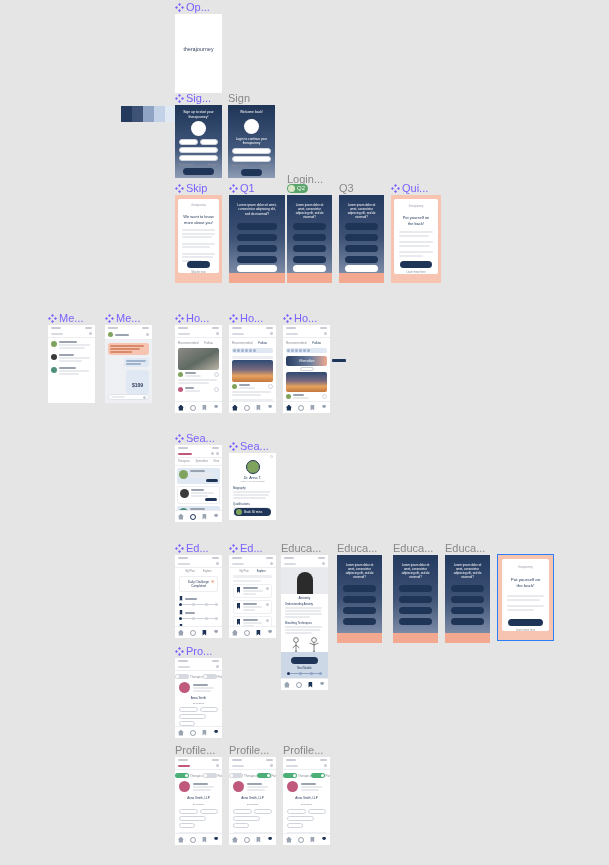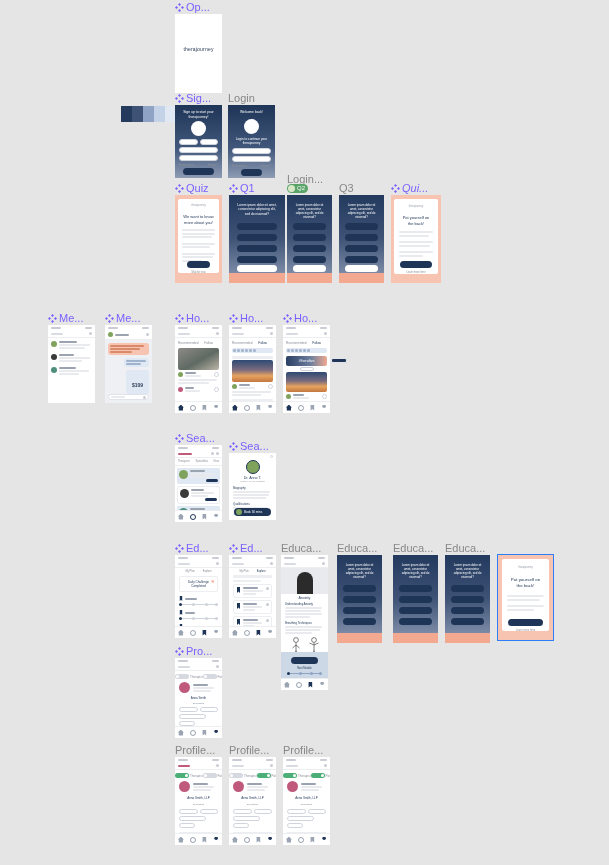--- a/index.html
+++ b/index.html
@@ -174,21 +174,21 @@
     <div class="pill" style="position:absolute;left:4px;right:4px;top:42px;"></div>
     <div class="pill" style="position:absolute;left:4px;right:4px;top:50px;"></div>
     <div style="position:absolute;left:4px;right:4px;top:58px;display:flex;justify-content:space-between;">
       <span class="tiny">Remember</span>
       <span class="tiny">Forgot?</span>
     </div>
     <div class="btn-navy" style="position:absolute;left:8px;right:8px;top:63px;"></div>
   </div>
 
   <div class="flabel" style="left:228px;top:92px;">
-    <span>Login</span>
+    <span>Sign</span>
   </div>
   <div class="frame" style="left:228px;top:105px;width:47px;height:73px;">
     <div class="navy" style="position:absolute;inset:0;"></div>
     <div style="position:absolute;left:6px;right:6px;top:5px;text-align:center;font-size:3.4px;color:#fff;">Welcome back!</div>
     <div style="position:absolute;left:16px;top:14px;width:15px;height:15px;border-radius:50%;background:#fff;"></div>
     <div style="position:absolute;left:5px;right:5px;top:32px;text-align:center;font-size:3.2px;line-height:4px;color:#fff;">Login to continue your therajourney</div>
     <div class="pill" style="position:absolute;left:4px;right:4px;top:43px;"></div>
     <div class="pill" style="position:absolute;left:4px;right:4px;top:51px;"></div>
     <div style="position:absolute;left:4px;right:4px;top:59px;display:flex;justify-content:space-between;">
       <span class="tiny">Remember</span>
@@ -196,21 +196,21 @@
     </div>
     <div class="btn-navy" style="position:absolute;left:13px;right:13px;top:64px;"></div>
   </div>
 
   <div class="flabel comp" style="left:175px;top:182px;">
     <span class="diamond">
       <svg width="9" height="9" viewBox="0 0 9 9">
           <path d="M4.5 0 L6 1.5 4.5 3 3 1.5Z M7.5 3 L9 4.5 7.5 6 6 4.5Z M1.5 3 L3 4.5 1.5 6 0 4.5Z M4.5 6 L6 7.5 4.5 9 3 7.5Z" fill="#7b61ff"></path>
         </svg>
     </span>
-    <span>Quiz</span>
+    <span>Skip</span>
   </div>
   <div class="frame" style="left:175px;top:195px;width:47px;height:88px;">
     <div class="peach-lt" style="position:absolute;inset:0;"></div>
     <div style="position:absolute;left:3px;right:3px;top:4px;bottom:10px;background:#fff;border-radius:2px;"></div>
     <div style="position:absolute;left:0;right:0;top:9px;text-align:center;font-size:2.6px;color:#9aa0ac;">therajourney</div>
     <div style="position:absolute;left:7px;right:7px;top:19px;text-align:center;font-size:4px;line-height:5.5px;color:#1f3557;">We want to know more about you!</div>
     <div style="position:absolute;left:7px;right:7px;top:34px;display:flex;flex-direction:column;gap:1.5px;">
       <div class="bar lt" style="width:100%"></div>
         <div class="bar lt" style="width:100%"></div>
       <div class="bar lt" style="width:90%"></div>
@@ -274,21 +274,21 @@
     <div style="position:absolute;left:6px;right:6px;top:8px;text-align:center;font-size:2.9px;line-height:4px;color:#fff;">Lorem ipsum dolor sit amet, consectetur adipiscing elit, sed do eiusmod?</div>
     <div style="position:absolute;left:6px;right:6px;top:28px;display:flex;flex-direction:column;gap:4px;">
       <div class="btn-navy"></div>
       <div class="btn-navy"></div>
       <div class="btn-navy"></div>
       <div class="btn-navy"></div>
     </div>
     <div style="position:absolute;left:6px;right:6px;top:70px;height:7px;border-radius:10px;background:#fff;"></div>
   </div>
 
-  <div class="flabel comp" style="left:391px;top:182px;font-style:italic;">
+  <div class="flabel comp" style="left:391px;top:182px;">
     <span class="diamond">
       <svg width="9" height="9" viewBox="0 0 9 9">
           <path d="M4.5 0 L6 1.5 4.5 3 3 1.5Z M7.5 3 L9 4.5 7.5 6 6 4.5Z M1.5 3 L3 4.5 1.5 6 0 4.5Z M4.5 6 L6 7.5 4.5 9 3 7.5Z" fill="#7b61ff"></path>
         </svg>
     </span>
     <span>Qui...</span>
   </div>
   <div class="frame" style="left:391px;top:195px;width:50px;height:88px;">
     <div class="peach-lt" style="position:absolute;inset:0;"></div>
     <div style="position:absolute;left:3px;right:3px;top:4px;bottom:9px;background:#fff;border-radius:2px;"></div>

